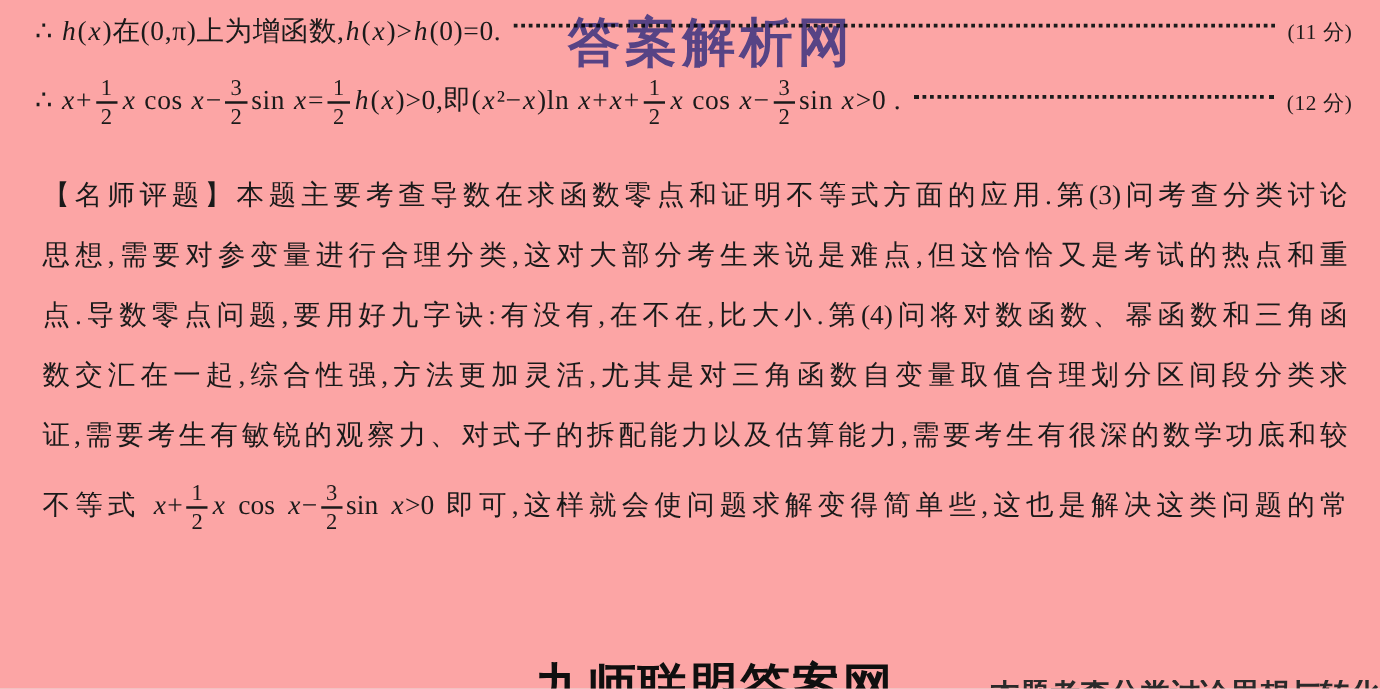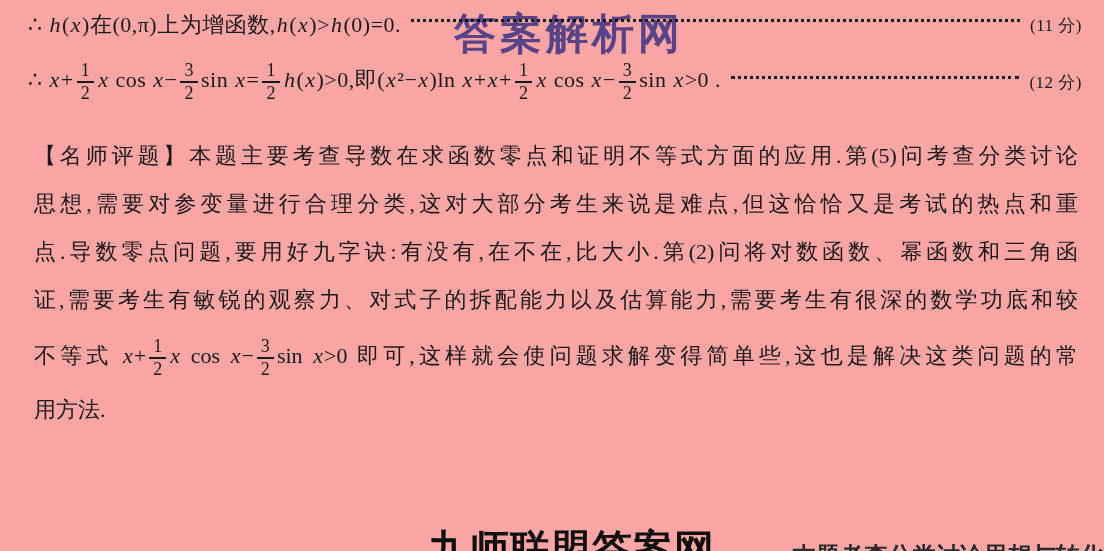--- a/index.html
+++ b/index.html
@@ -68,32 +68,32 @@
           <span class="den">2</span>
         </span><i class="v">x</i> cos <i class="v">x</i>−<span class="frac">
           <span class="num">3</span>
           <span class="den">2</span>
         </span>sin <i class="v">x</i>&gt;0 .</span>
     <span class="leader"></span>
     <span class="score">(12 分)</span>
   </div>
 
   <div class="para">
-    <div class="pline">【名师评题】本题主要考查导数在求函数零点和证明不等式方面的应用.第(5)问考查分类讨论</div>
+    <div class="pline">【名师评题】本题主要考查导数在求函数零点和证明不等式方面的应用.第(3)问考查分类讨论</div>
     <div class="pline">思想,需要对参变量进行合理分类,这对大部分考生来说是难点,但这恰恰又是考试的热点和重</div>
-    <div class="pline">点.导数零点问题,要用好九字诀:有没有,在不在,比大小.第(2)问将对数函数、幂函数和三角函</div>
+    <div class="pline">点.导数零点问题,要用好九字诀:有没有,在不在,比大小.第(4)问将对数函数、幂函数和三角函</div>
+    <div class="pline">数交汇在一起,综合性强,方法更加灵活,尤其是对三角函数自变量取值合理划分区间段分类求</div>
     <div class="pline">证,需要考生有敏锐的观察力、对式子的拆配能力以及估算能力,需要考生有很深的数学功底和较</div>
     <div class="pline tall">不等式 <i class="v">x</i>+<span class="frac">
           <span class="num">1</span>
           <span class="den">2</span>
         </span><i class="v">x</i> cos <i class="v">x</i>−<span class="frac">
           <span class="num">3</span>
           <span class="den">2</span>
         </span>sin <i class="v">x</i>&gt;0 即可,这样就会使问题求解变得简单些,这也是解决这类问题的常</div>
-    <div class="pline last">用方法.</div>
   </div>
 
   <div class="wm-top" style="color: rgb(58, 76, 196);">答案解析网</div>
   <div class="wm-bottom" style="color: rgb(15, 15, 15);">九师联盟答案网</div>
 
   <div class="clip-strip">本题考查分类讨论思想与转化</div>
 
 </div>
 
 </body></html>

